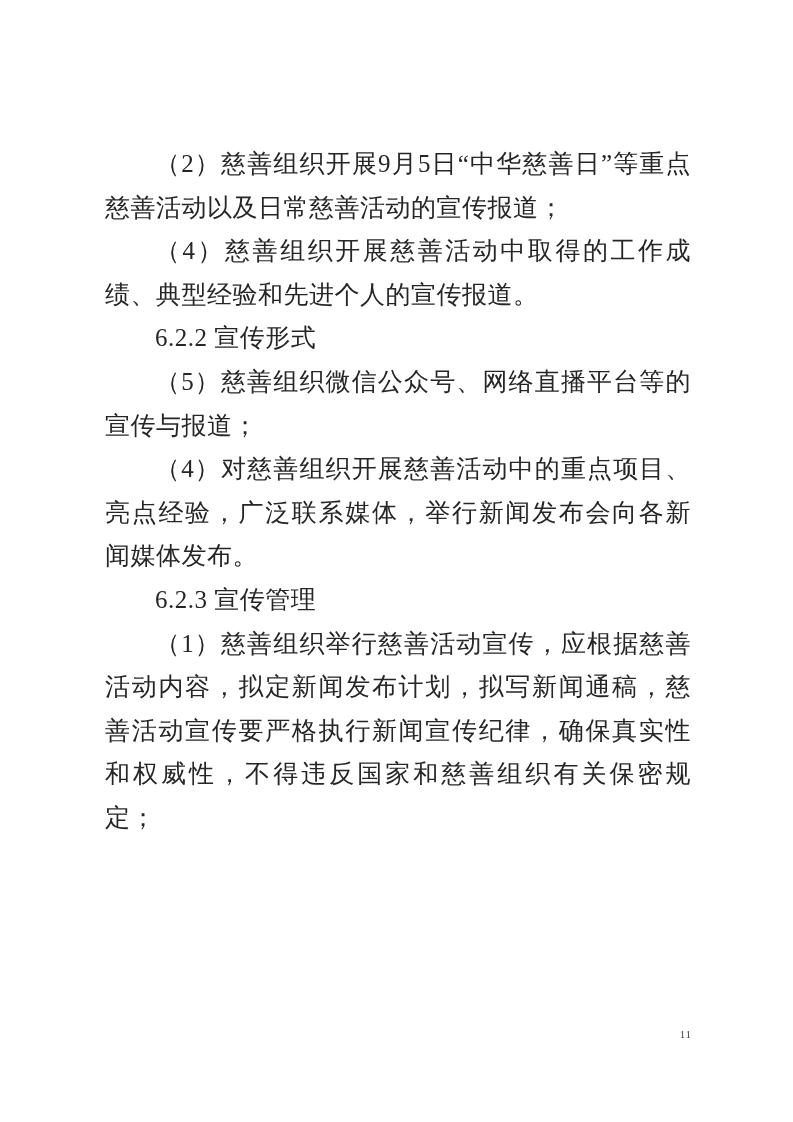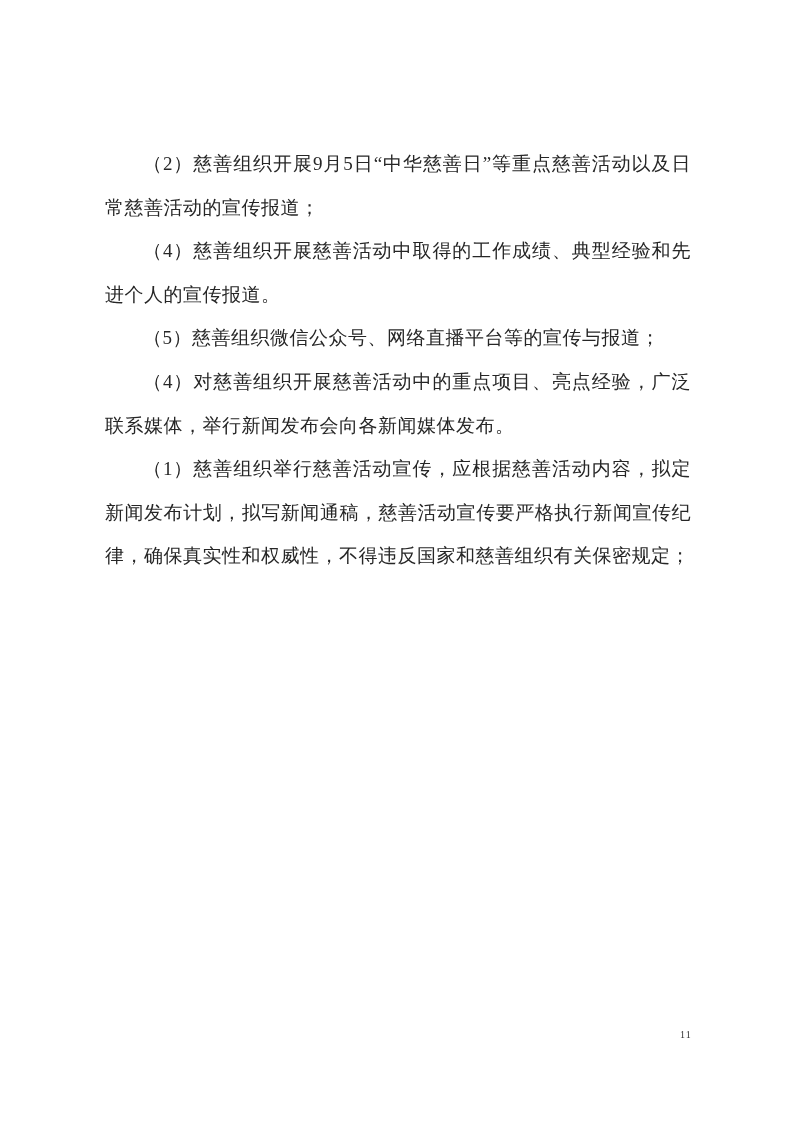--- a/index.html
+++ b/index.html
@@ -13,21 +13,21 @@
     height: 1122px;
     background: #ffffff;
     overflow: hidden;
     font-family: "Liberation Serif", "DejaVu Serif", serif;
   }
   .content {
     position: absolute;
     left: 105px;
     top: 142px;
     width: 586px;
-    font-size: 19px;
+    font-size: 25px;
     line-height: 43.6px;
     color: #262626;
     text-align: justify;
     letter-spacing: 0.5px;
   }
   .content p {
     margin: 0;
     padding: 0;
     text-indent: 2em;
   }
@@ -44,18 +44,20 @@
     letter-spacing: 1px;
   }
 </style>
 </head>
 <body>
 
 <div class="page">
   <div class="content">
     <p>（2）慈善组织开展9月5日“中华慈善日”等重点慈善活动以及日常慈善活动的宣传报道；</p>
     <p>（4）慈善组织开展慈善活动中取得的工作成绩、典型经验和先进个人的宣传报道。</p>
+    <p class="heading">6.2.2 宣传形式</p>
     <p>（5）慈善组织微信公众号、网络直播平台等的宣传与报道；</p>
     <p>（4）对慈善组织开展慈善活动中的重点项目、亮点经验，广泛联系媒体，举行新闻发布会向各新闻媒体发布。</p>
+    <p class="heading">6.2.3 宣传管理</p>
     <p>（1）慈善组织举行慈善活动宣传，应根据慈善活动内容，拟定新闻发布计划，拟写新闻通稿，慈善活动宣传要严格执行新闻宣传纪律，确保真实性和权威性，不得违反国家和慈善组织有关保密规定；</p>
   </div>
   <div class="page-number">11</div>
 </div>
 
 </body></html>

